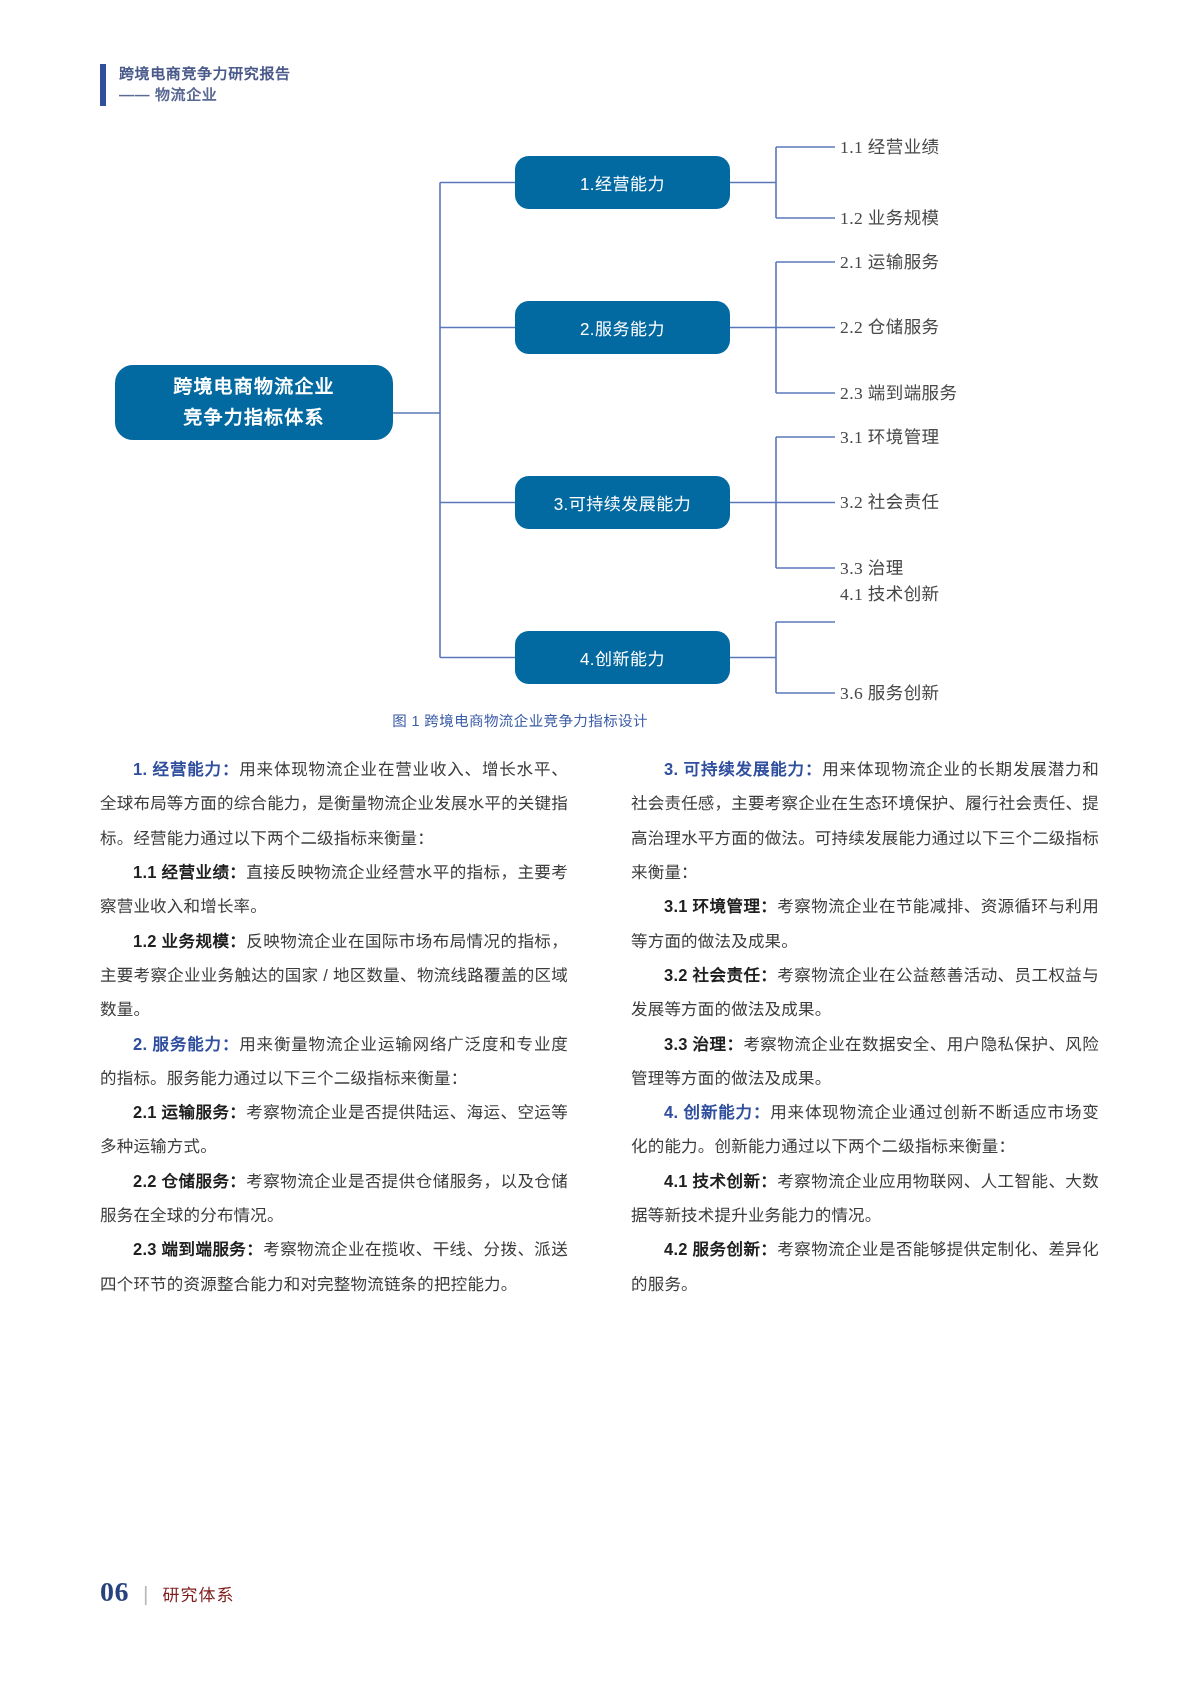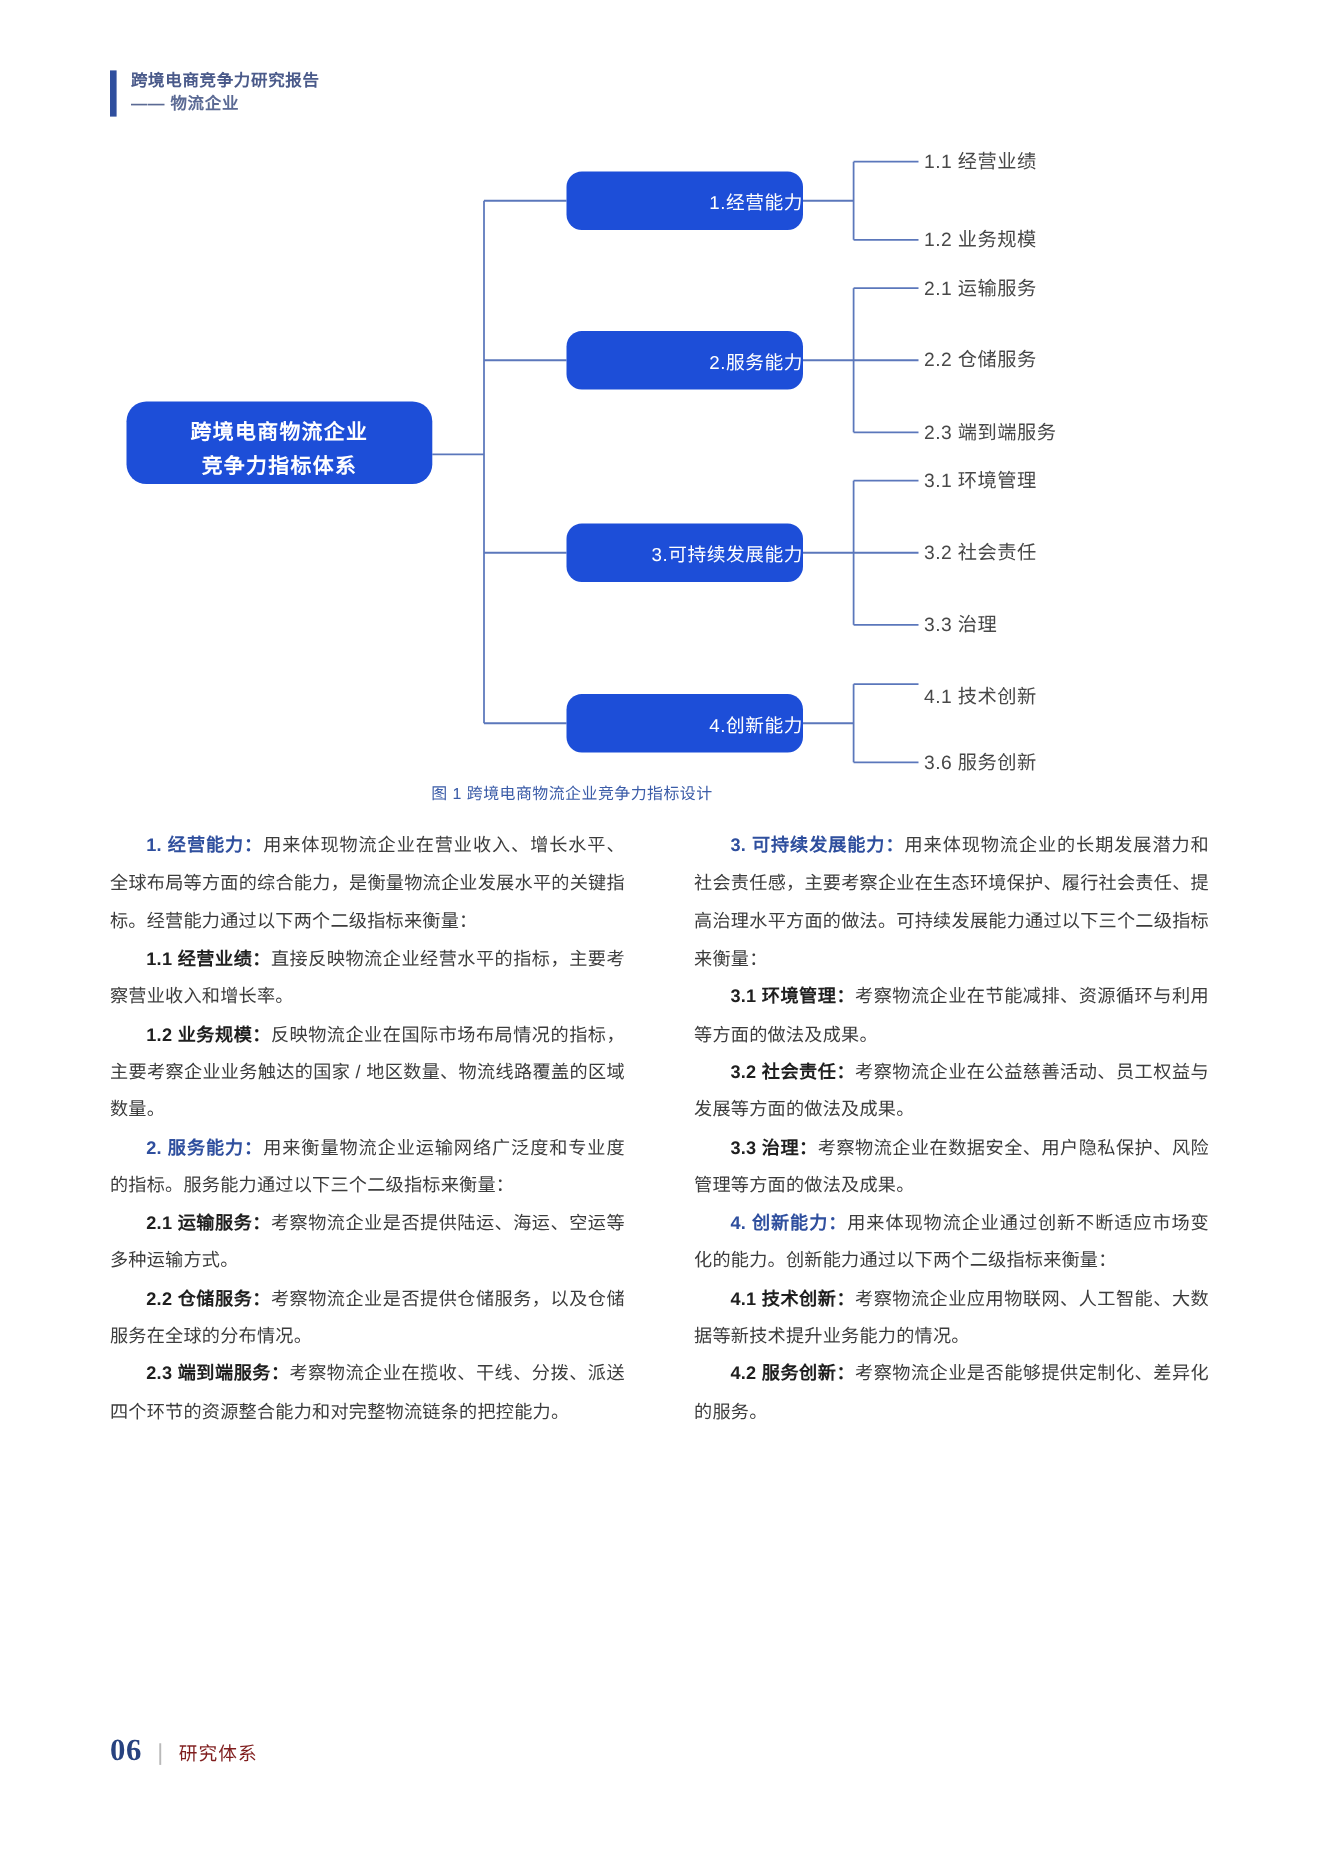--- a/index.html
+++ b/index.html
@@ -53,26 +53,26 @@
     width: 1000px;
     height: 590px;
   }
   .diagram svg {
     position: absolute;
     left: 0;
     top: 0;
   }
   .node {
     position: absolute;
-    background: #1d4ed8;
+    background: #0369a1;
     border-radius: 14px;
     color: #ffffff;
     display: flex;
     align-items: center;
-    justify-content: flex-end;
+    justify-content: center;
     text-align: center;
     box-sizing: border-box;
   }
   .node-root {
     left: 15px;
     top: 240px;
     width: 278px;
     height: 75px;
     border-radius: 18px;
     flex-direction: column;
@@ -95,21 +95,21 @@
   .n-b4 { top: 506px; }
 
   .leaf {
     position: absolute;
     font-size: 17.5px;
     color: #484848;
     letter-spacing: 0.4px;
     white-space: nowrap;
     line-height: 1;
   }
-  .leaf-x { left: 740px; }
+  .leaf-x { left: 740px; font-family: Liberation Serif, serif; }
 
   
   .fig-caption {
     position: absolute;
     top: 709px;
     left: 0;
     width: 1040px;
     text-align: center;
     font-size: 14.5px;
     color: #3b5ca8;
@@ -244,21 +244,21 @@
   <div class="leaf leaf-x" style="top:85px;">1.2 业务规模</div>
 
   <div class="leaf leaf-x" style="top:129px;">2.1 运输服务</div>
   <div class="leaf leaf-x" style="top:194px;">2.2 仓储服务</div>
   <div class="leaf leaf-x" style="top:260px;">2.3 端到端服务</div>
 
   <div class="leaf leaf-x" style="top:304px;">3.1 环境管理</div>
   <div class="leaf leaf-x" style="top:369px;">3.2 社会责任</div>
   <div class="leaf leaf-x" style="top:435px;">3.3 治理</div>
 
-  <div class="leaf leaf-x" style="top:500px;text-align:right;">4.1 技术创新</div>
+  <div class="leaf leaf-x" style="top:461px;text-align:right;">4.1 技术创新</div>
   <div class="leaf leaf-x" style="top:560px;">3.6 服务创新</div>
 </div>
 
 <div class="fig-caption">图 1 跨境电商物流企业竞争力指标设计</div>
 
 <div class="columns">
   <div class="col" id="col-left">
       <p class="para"><span class="lead-blue">1. 经营能力：</span><span>用来体现物流企业在营业收入、增长水平、全球布局等方面的综合能力，是衡量物流企业发展水平的关键指标。经营能力通过以下两个二级指标来衡量：</span></p>
       <p class="para"><span class="lead-dark">1.1 经营业绩：</span><span>直接反映物流企业经营水平的指标，主要考察营业收入和增长率。</span></p>
       <p class="para"><span class="lead-dark">1.2 业务规模：</span><span>反映物流企业在国际市场布局情况的指标，主要考察企业业务触达的国家 / 地区数量、物流线路覆盖的区域数量。</span></p>

